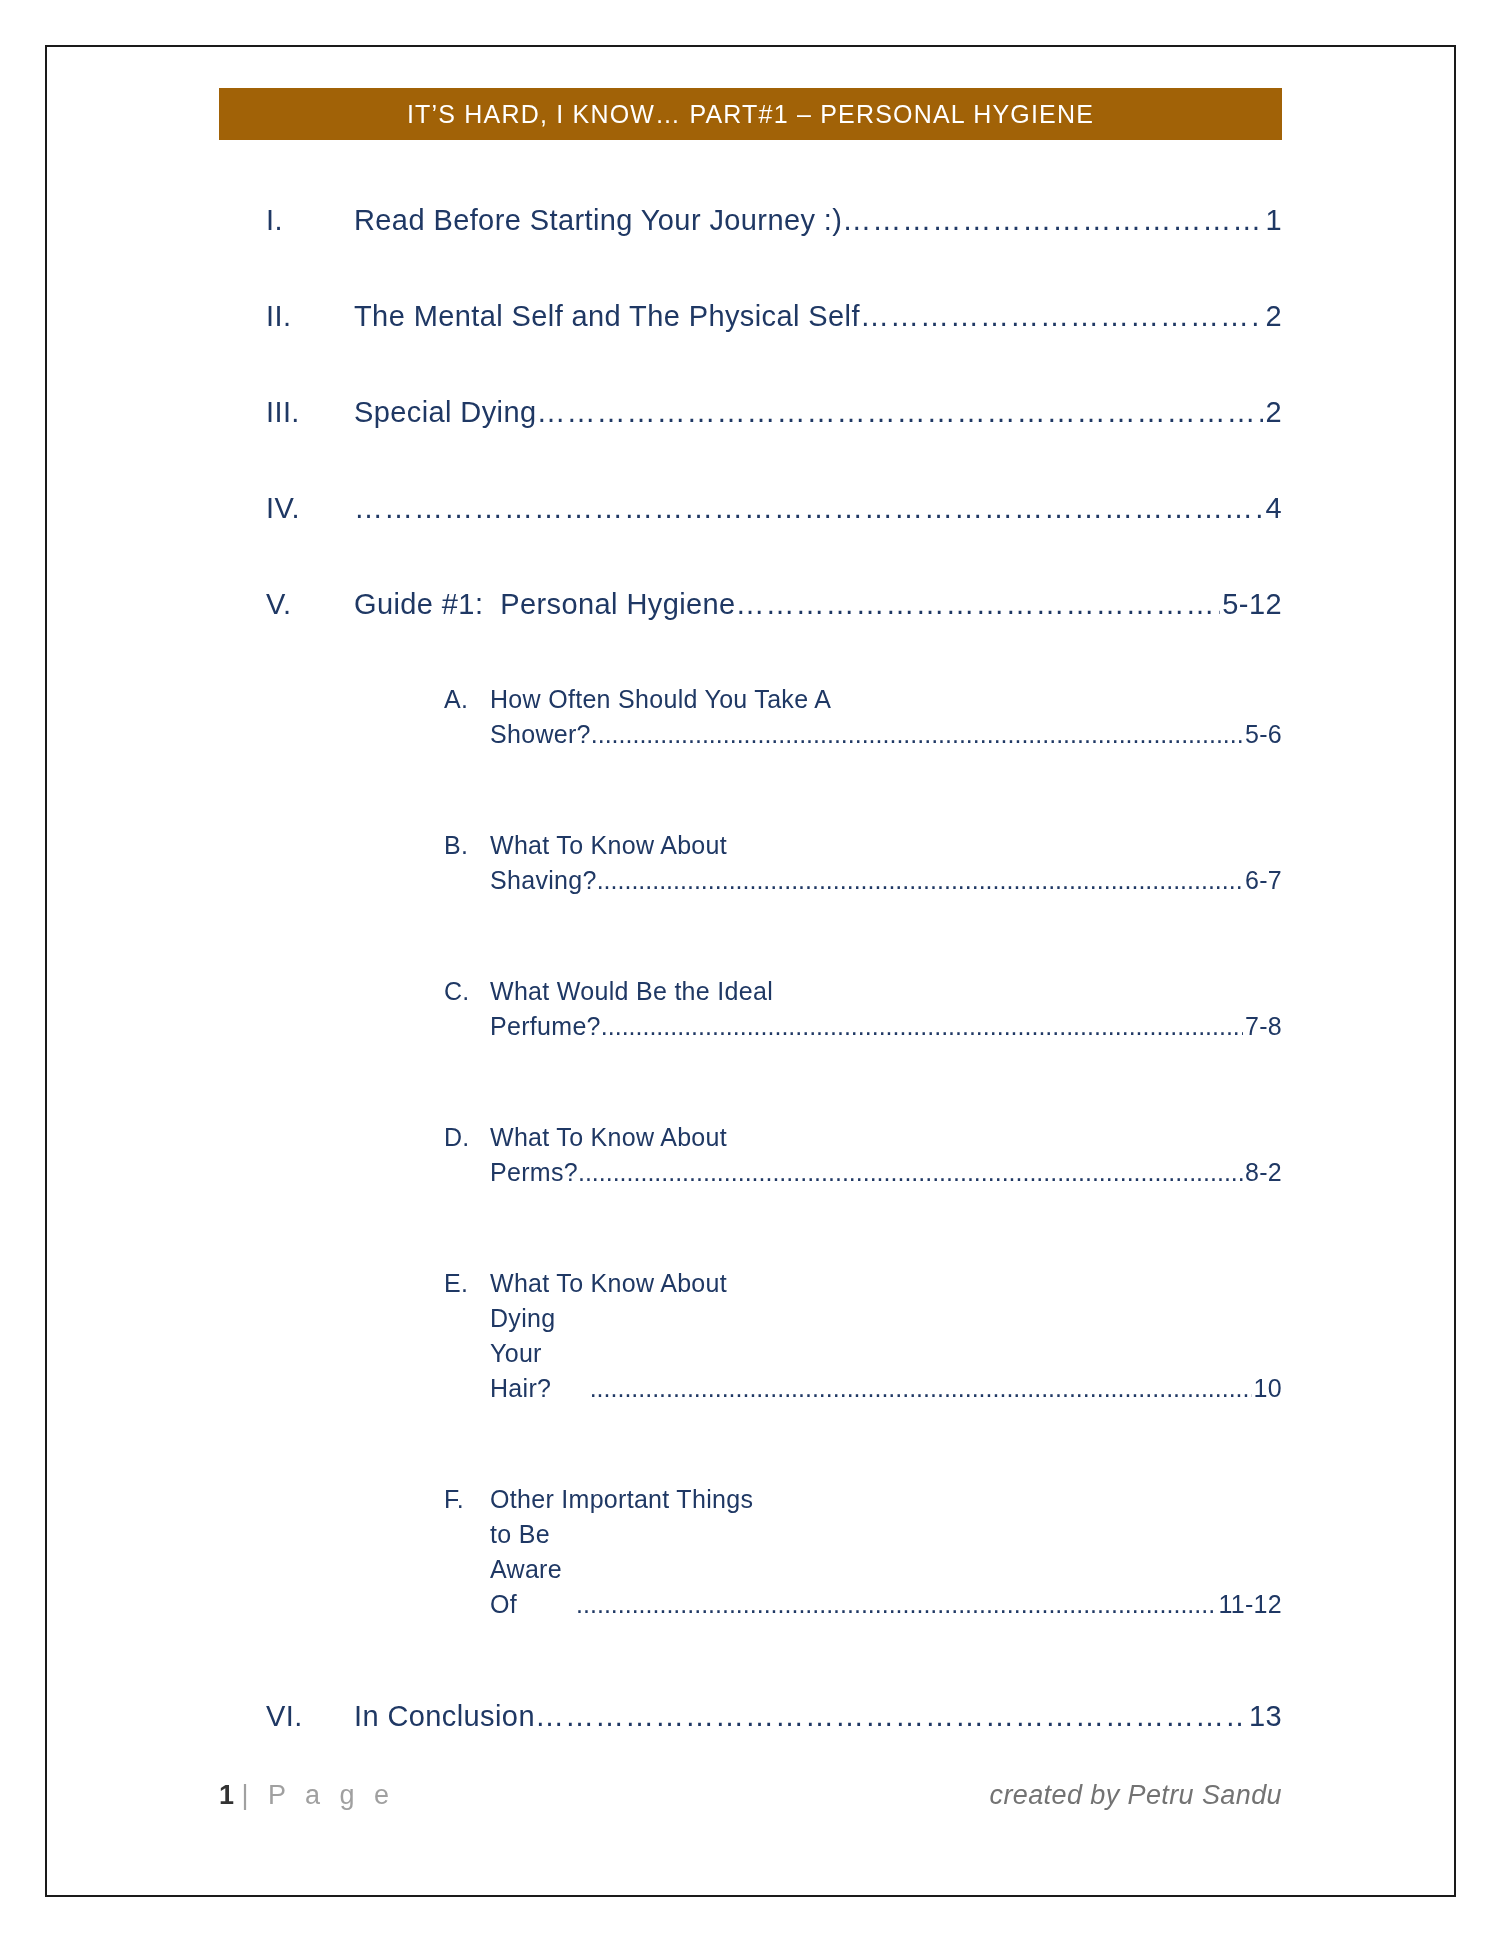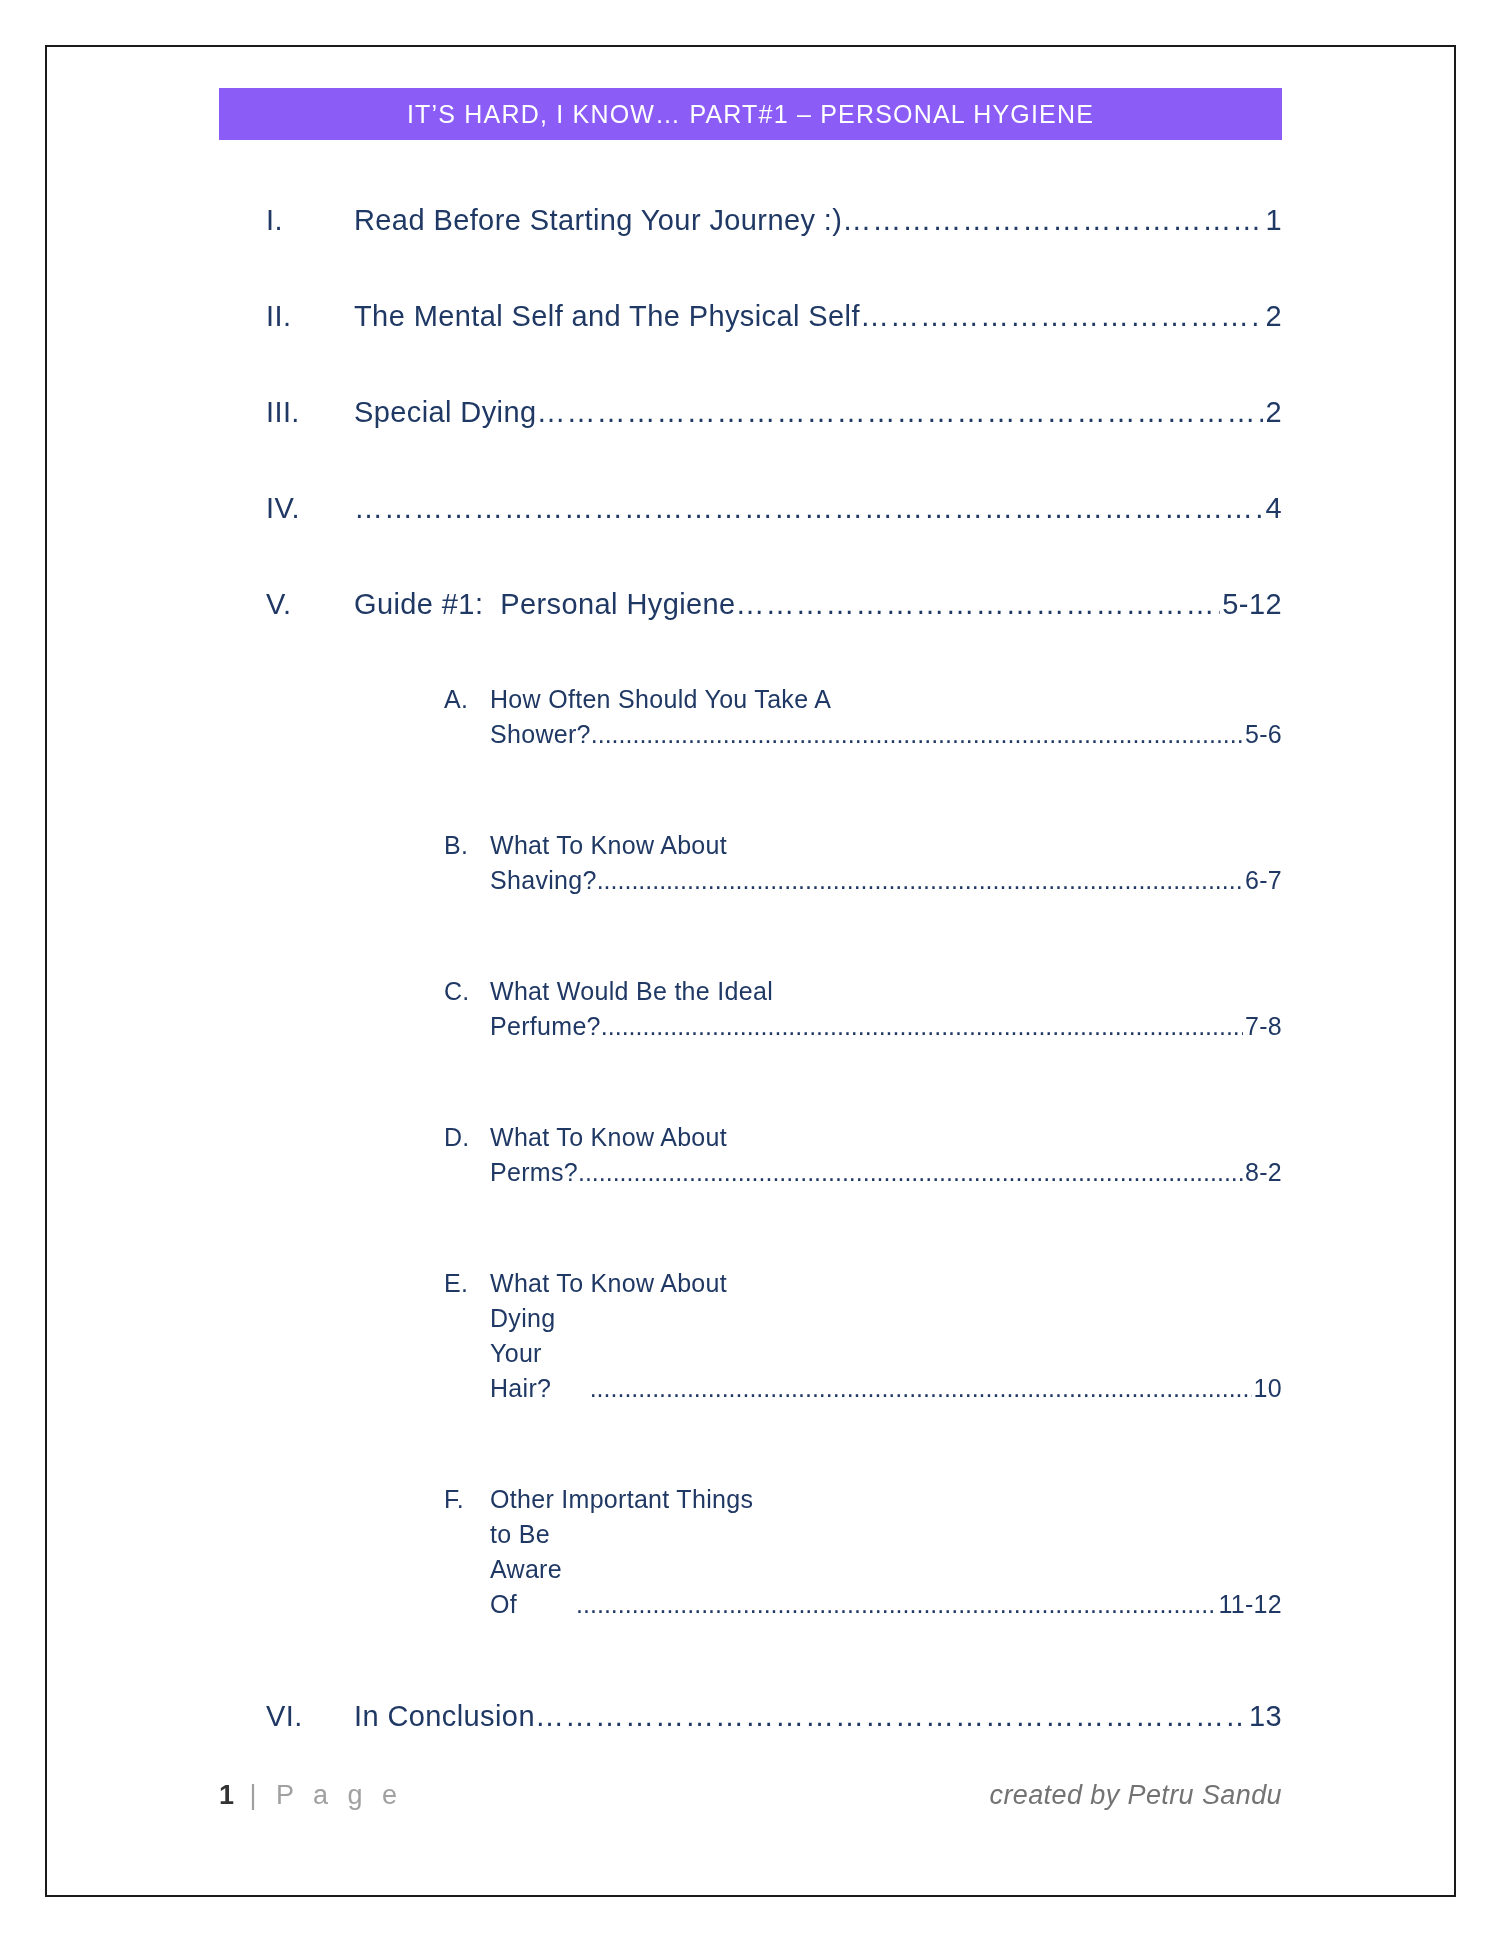--- a/index.html
+++ b/index.html
@@ -19,21 +19,21 @@
     border:2px solid #1a1a1a;
     pointer-events:none;
   }
   .content {
     position:absolute;
     left:219px;
     width:1063px;
     top:88px;
   }
   .header-bar {
-    background:#8b5cf6;
+    background:#a16207;
     height:52px;
     display:flex;
     align-items:center;
     justify-content:center;
   }
   .header-bar .banner-text {
     color:#ffffff;
     font-size:25px;
     letter-spacing:1.2px;
   }
@@ -71,21 +71,21 @@
   .subline2 .leader { letter-spacing:0; }
   .footer {
     position:absolute;
     left:219px; right:218px; bottom:130px;
     display:flex;
     justify-content:space-between;
     align-items:baseline;
     font-size:27px;
   }
   .footer-left .num { font-weight:700; color:#333333; }
-  .footer-left .pg { color:#a0a0a0; letter-spacing:6px; margin-left:8px; }
+  .footer-left .pg { color:#a0a0a0; letter-spacing:6px; margin-left:0; }
   .footer-right { color:#737373; letter-spacing:0.4px;font-style:italic; }
 </style>
 </head>
 <body>
 
 <div class="page">
   <div class="border-frame"></div>
 
   <div class="content">
     <div class="header-bar">

